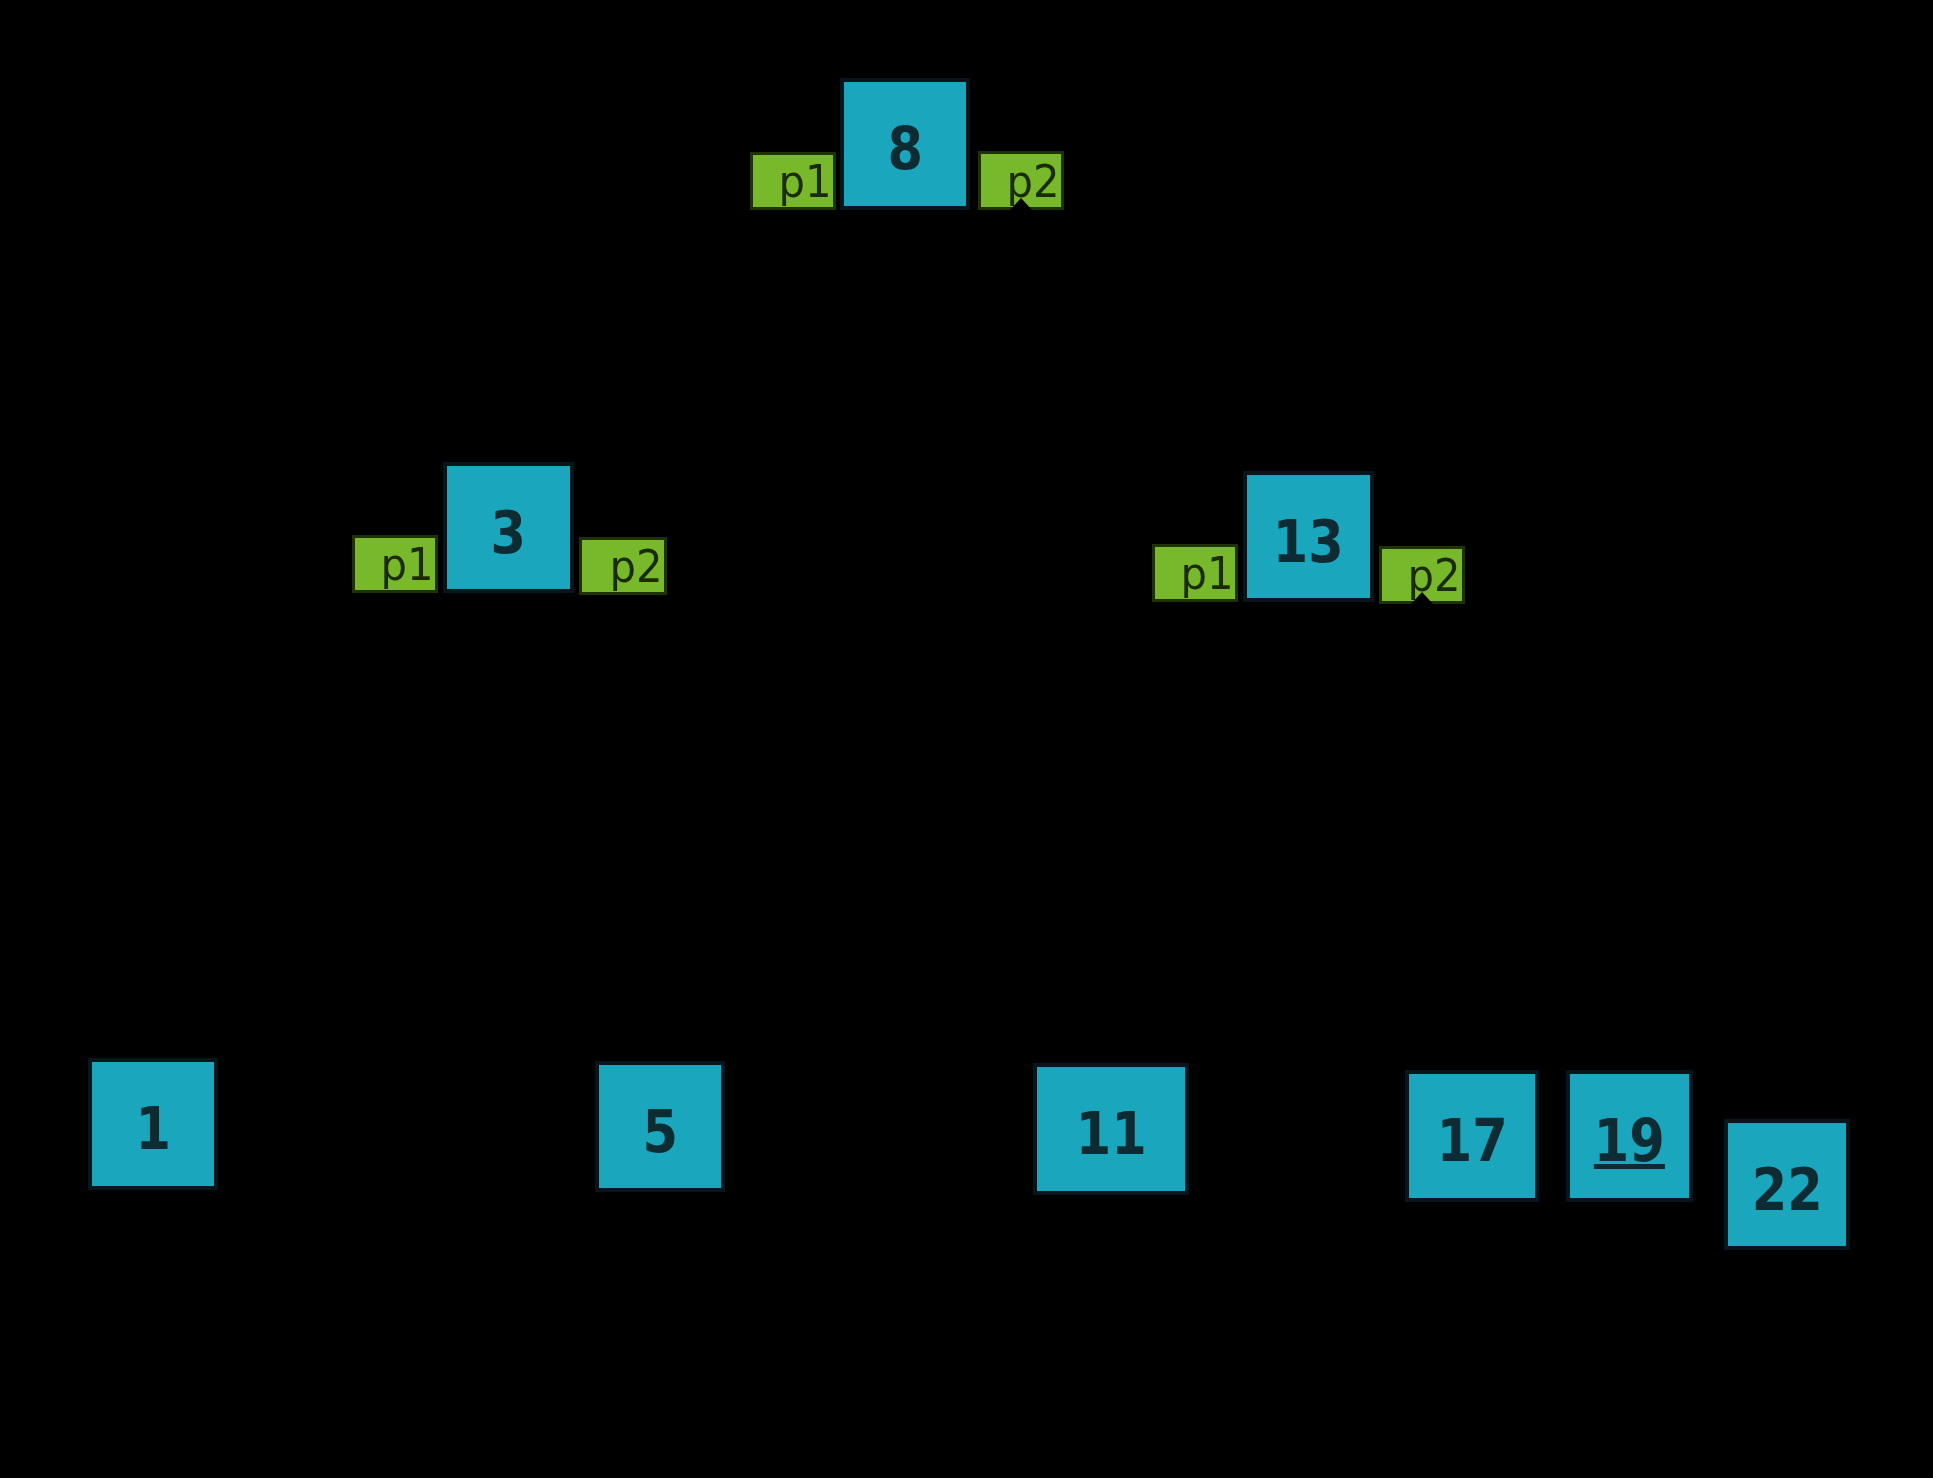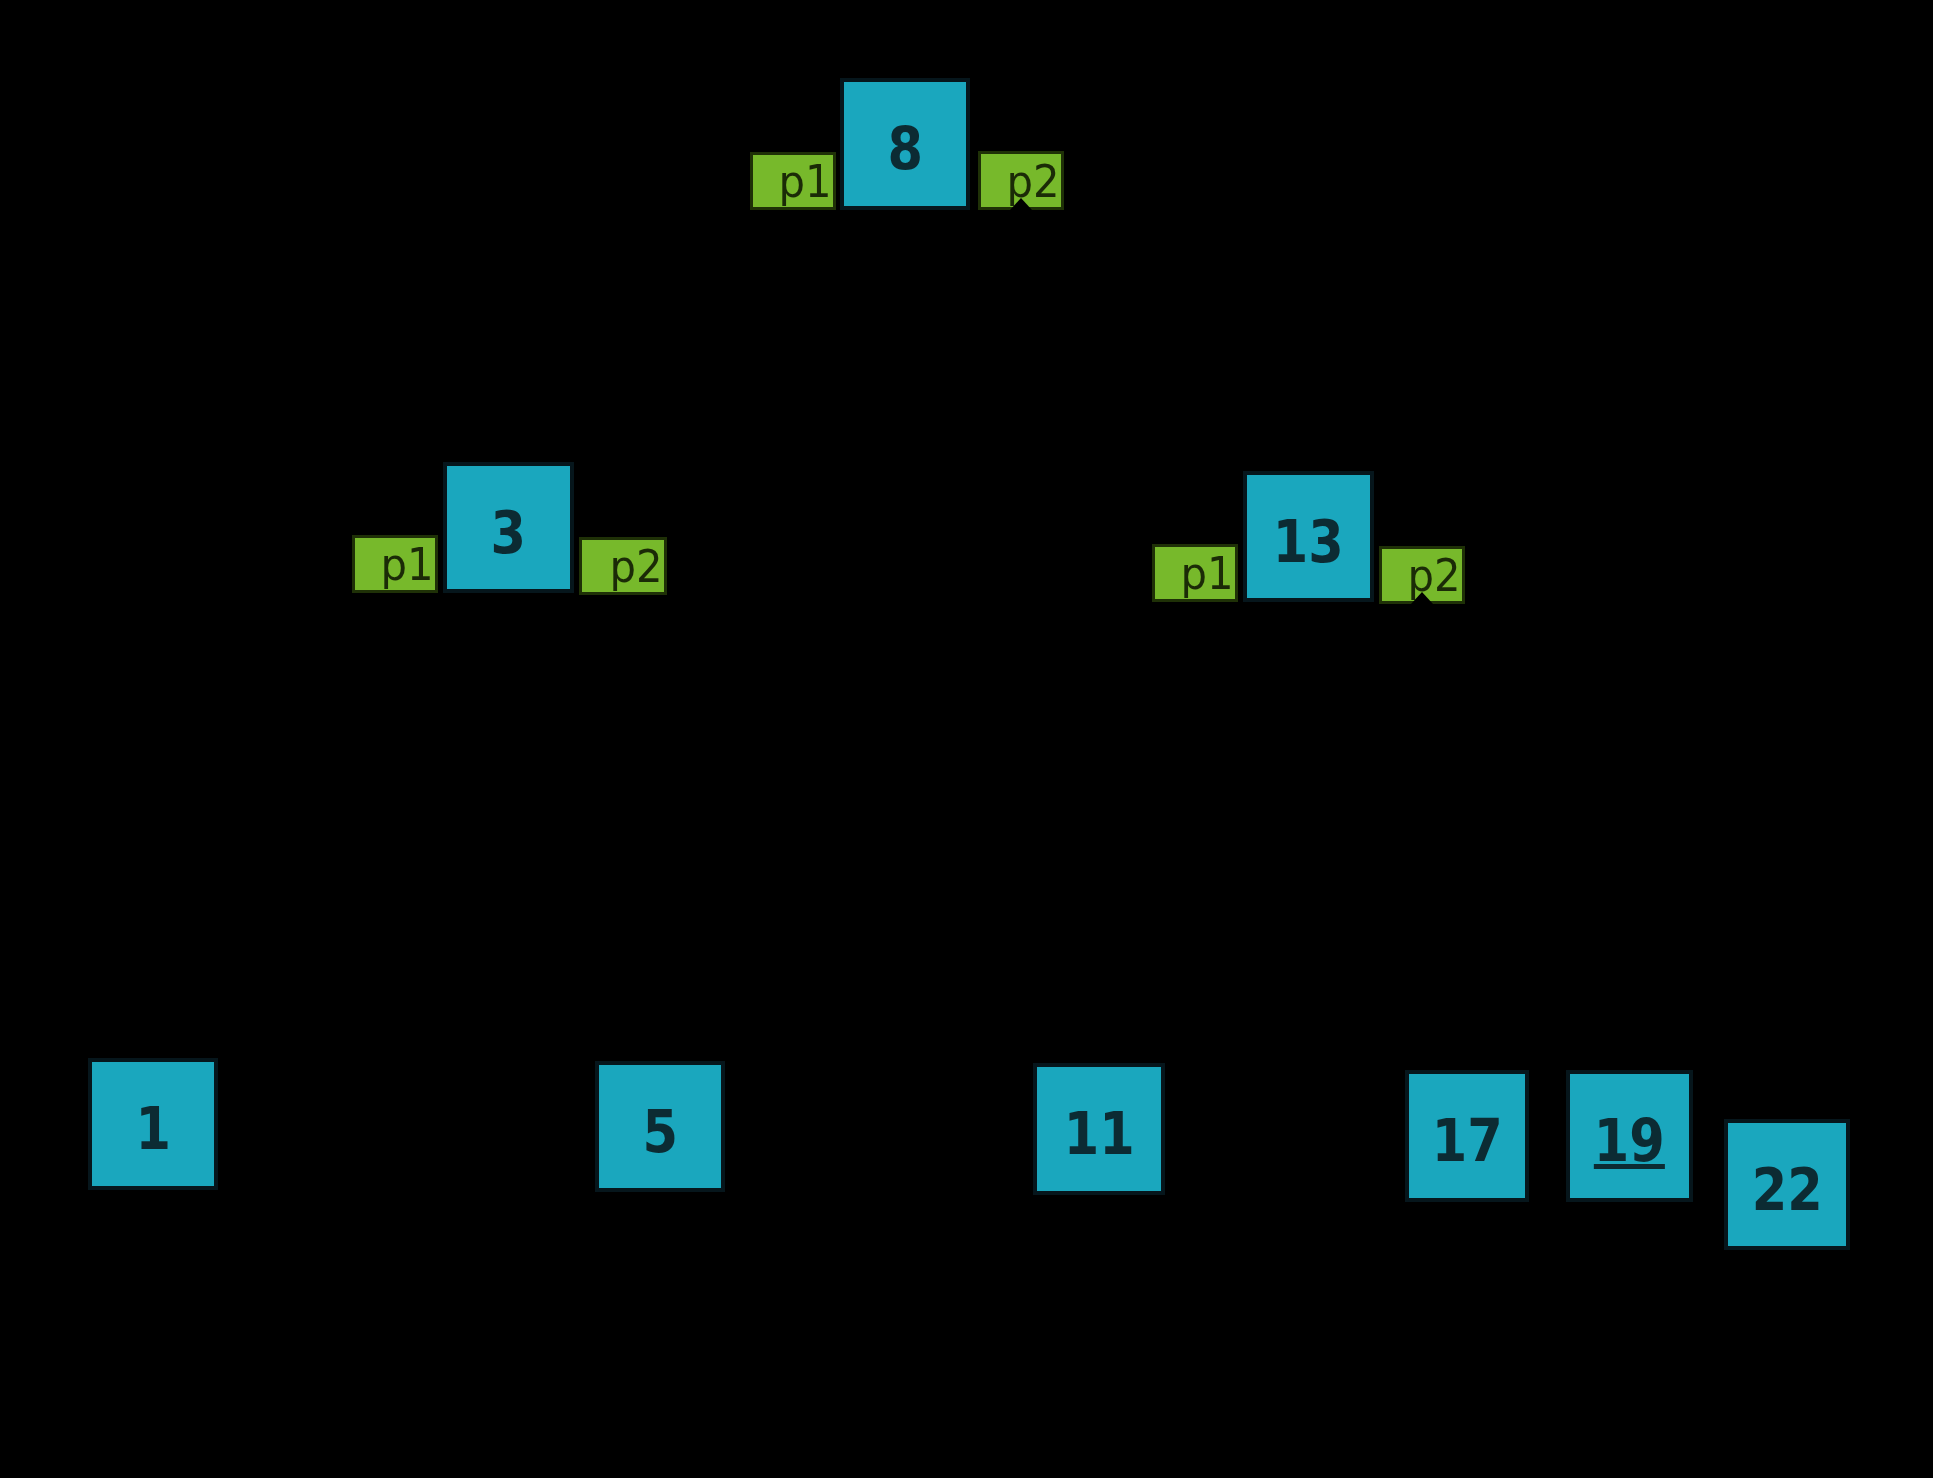--- a/index.html
+++ b/index.html
@@ -95,24 +95,24 @@
     <span class="plabel">p2</span>
   </div>
   <div class="notch" style="left:1411px; top:592px;"></div>
 
   <div class="nodebox" style="left:88px; top:1058px; width:130px; height:132px;">
     <span class="num">1</span>
   </div>
   <div class="nodebox" style="left:595px; top:1061px; width:130px; height:131px;">
     <span class="num">5</span>
   </div>
-  <div class="nodebox" style="left:1033px; top:1063px; width:132px; height:132px;">
+  <div class="nodebox" style="left:1033px; top:1063px; width:156px; height:132px;">
     <span class="num">11</span>
   </div>
-  <div class="nodebox" style="left:1405px; top:1070px; width:124px; height:132px;">
+  <div class="nodebox" style="left:1405px; top:1070px; width:134px; height:132px;">
     <span class="num">17</span>
   </div>
   <div class="nodebox" style="left:1566px; top:1070px; width:127px; height:132px;text-decoration:underline;">
     <span class="num">19</span>
   </div>
   <div class="nodebox" style="left:1724px; top:1073px; width:126px; height:131px;margin-top:46px;">
     <span class="num">22</span>
   </div>
 
 </div>

